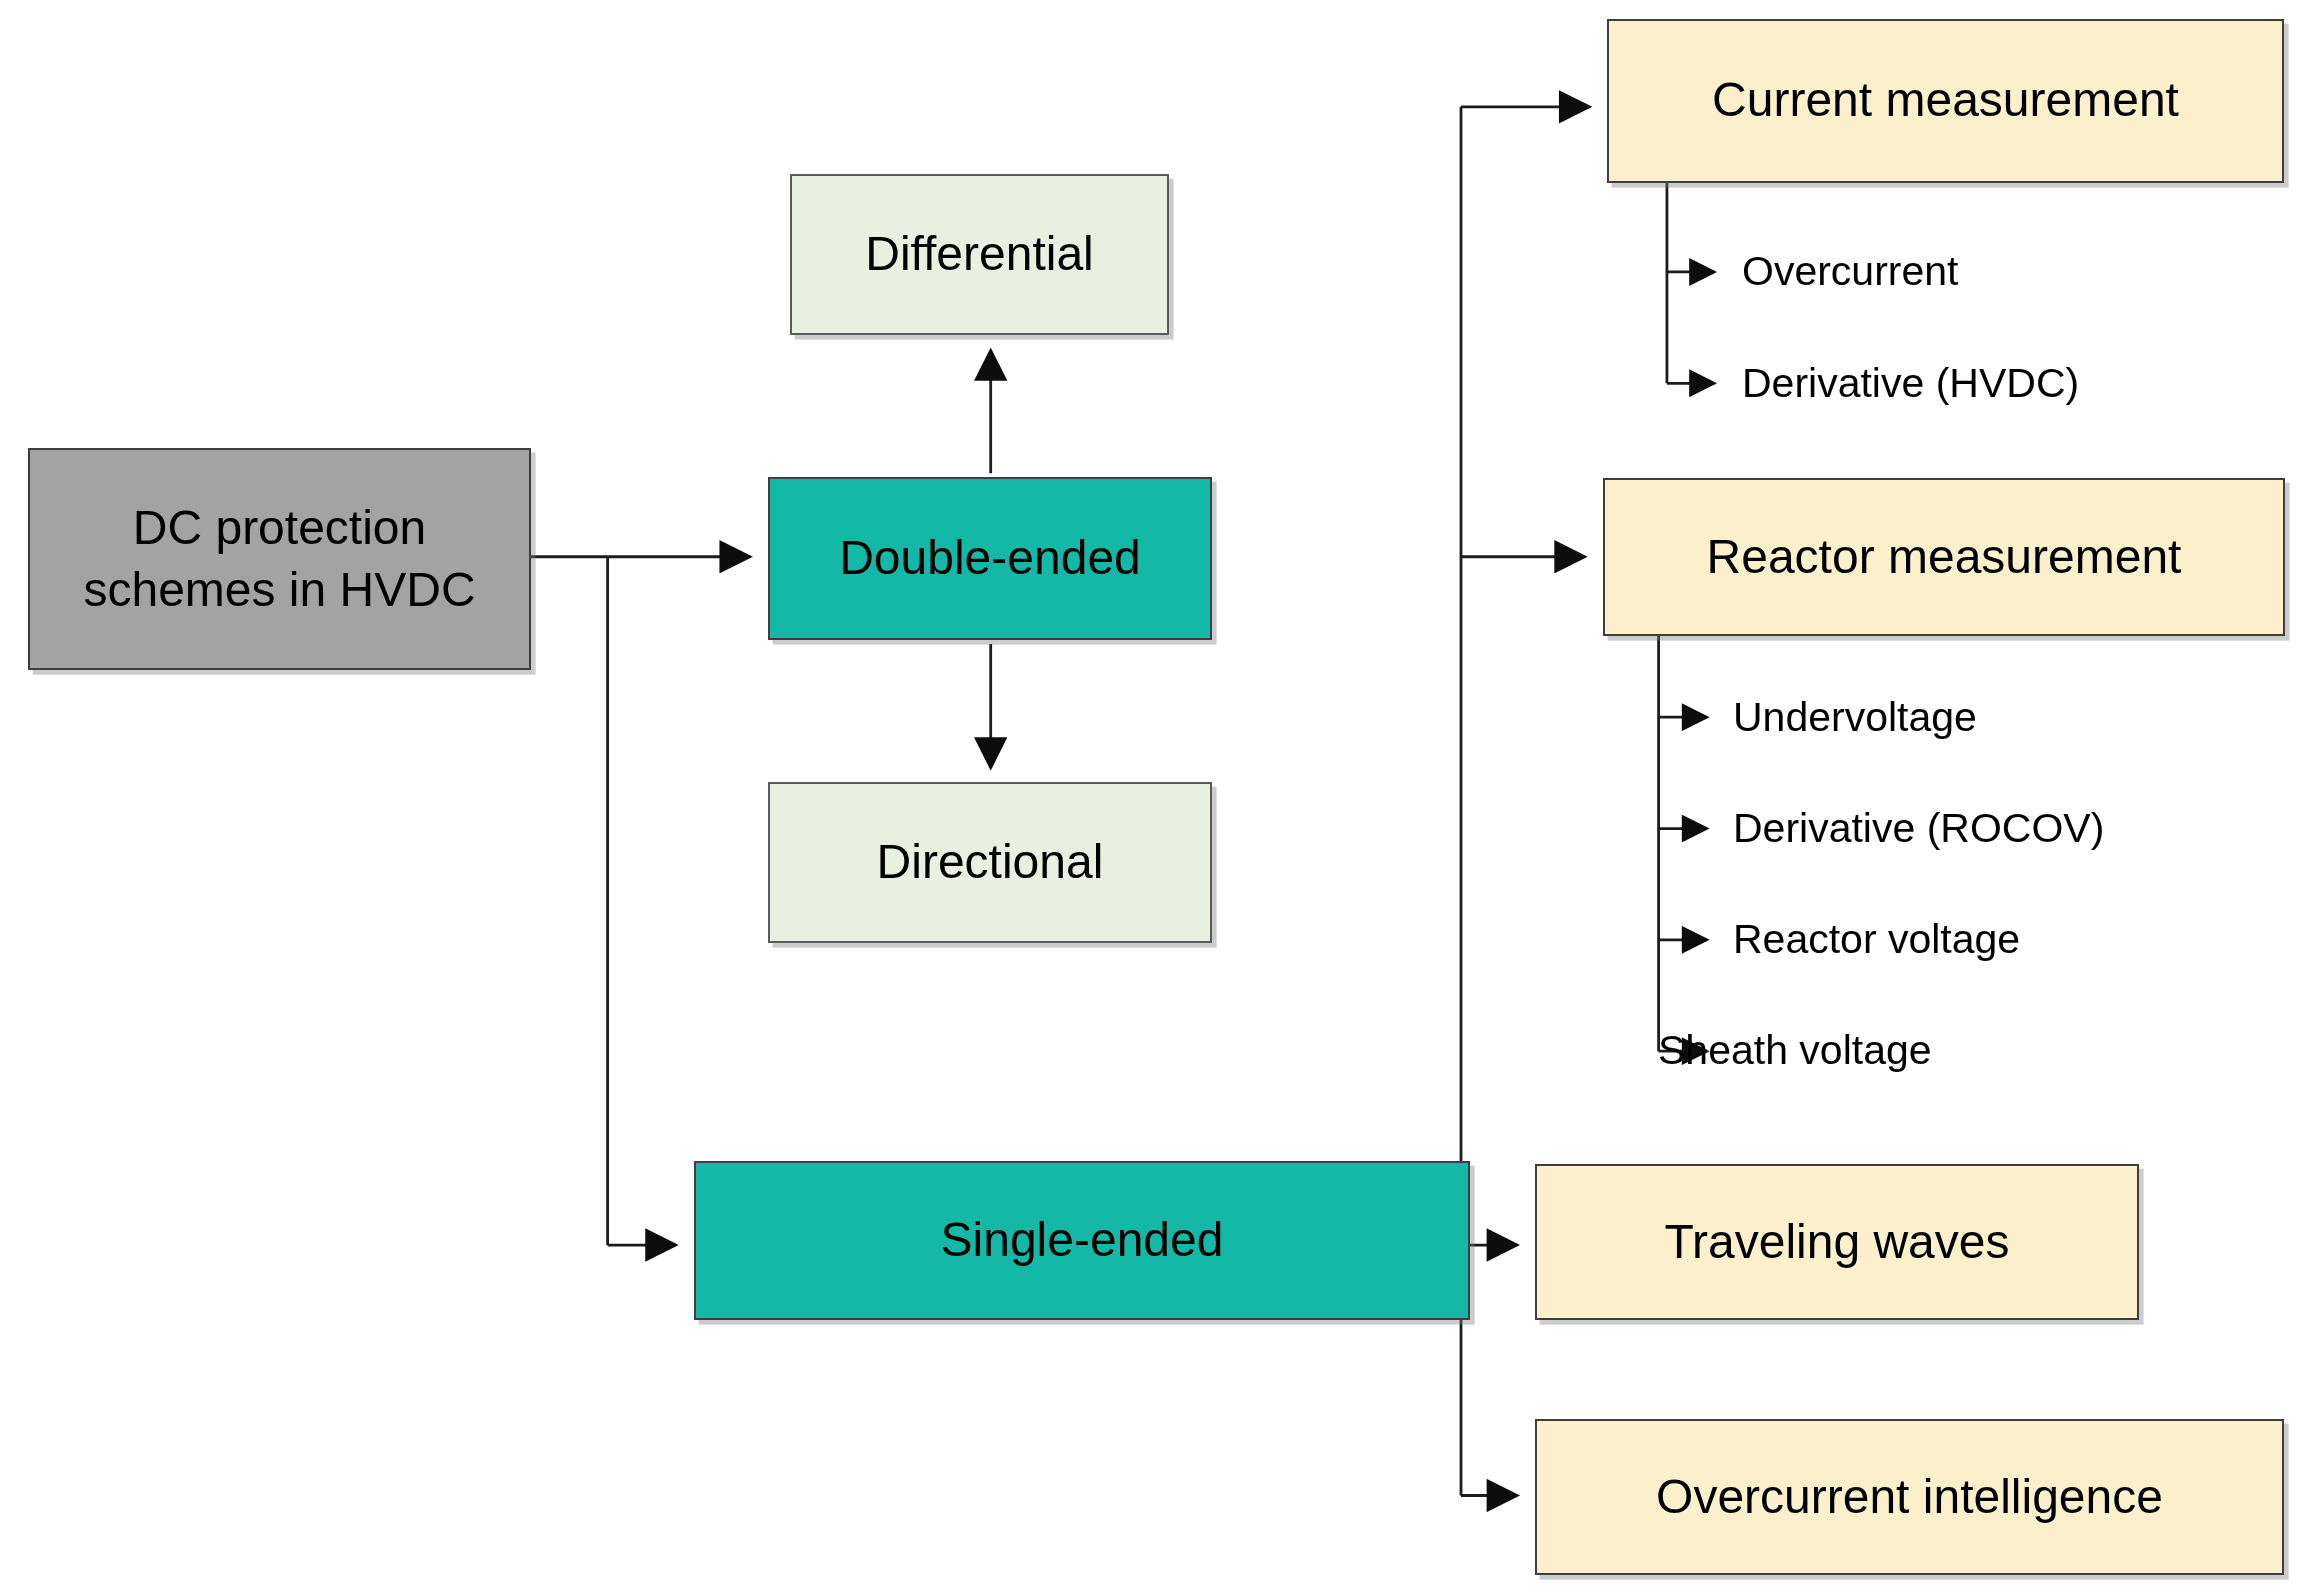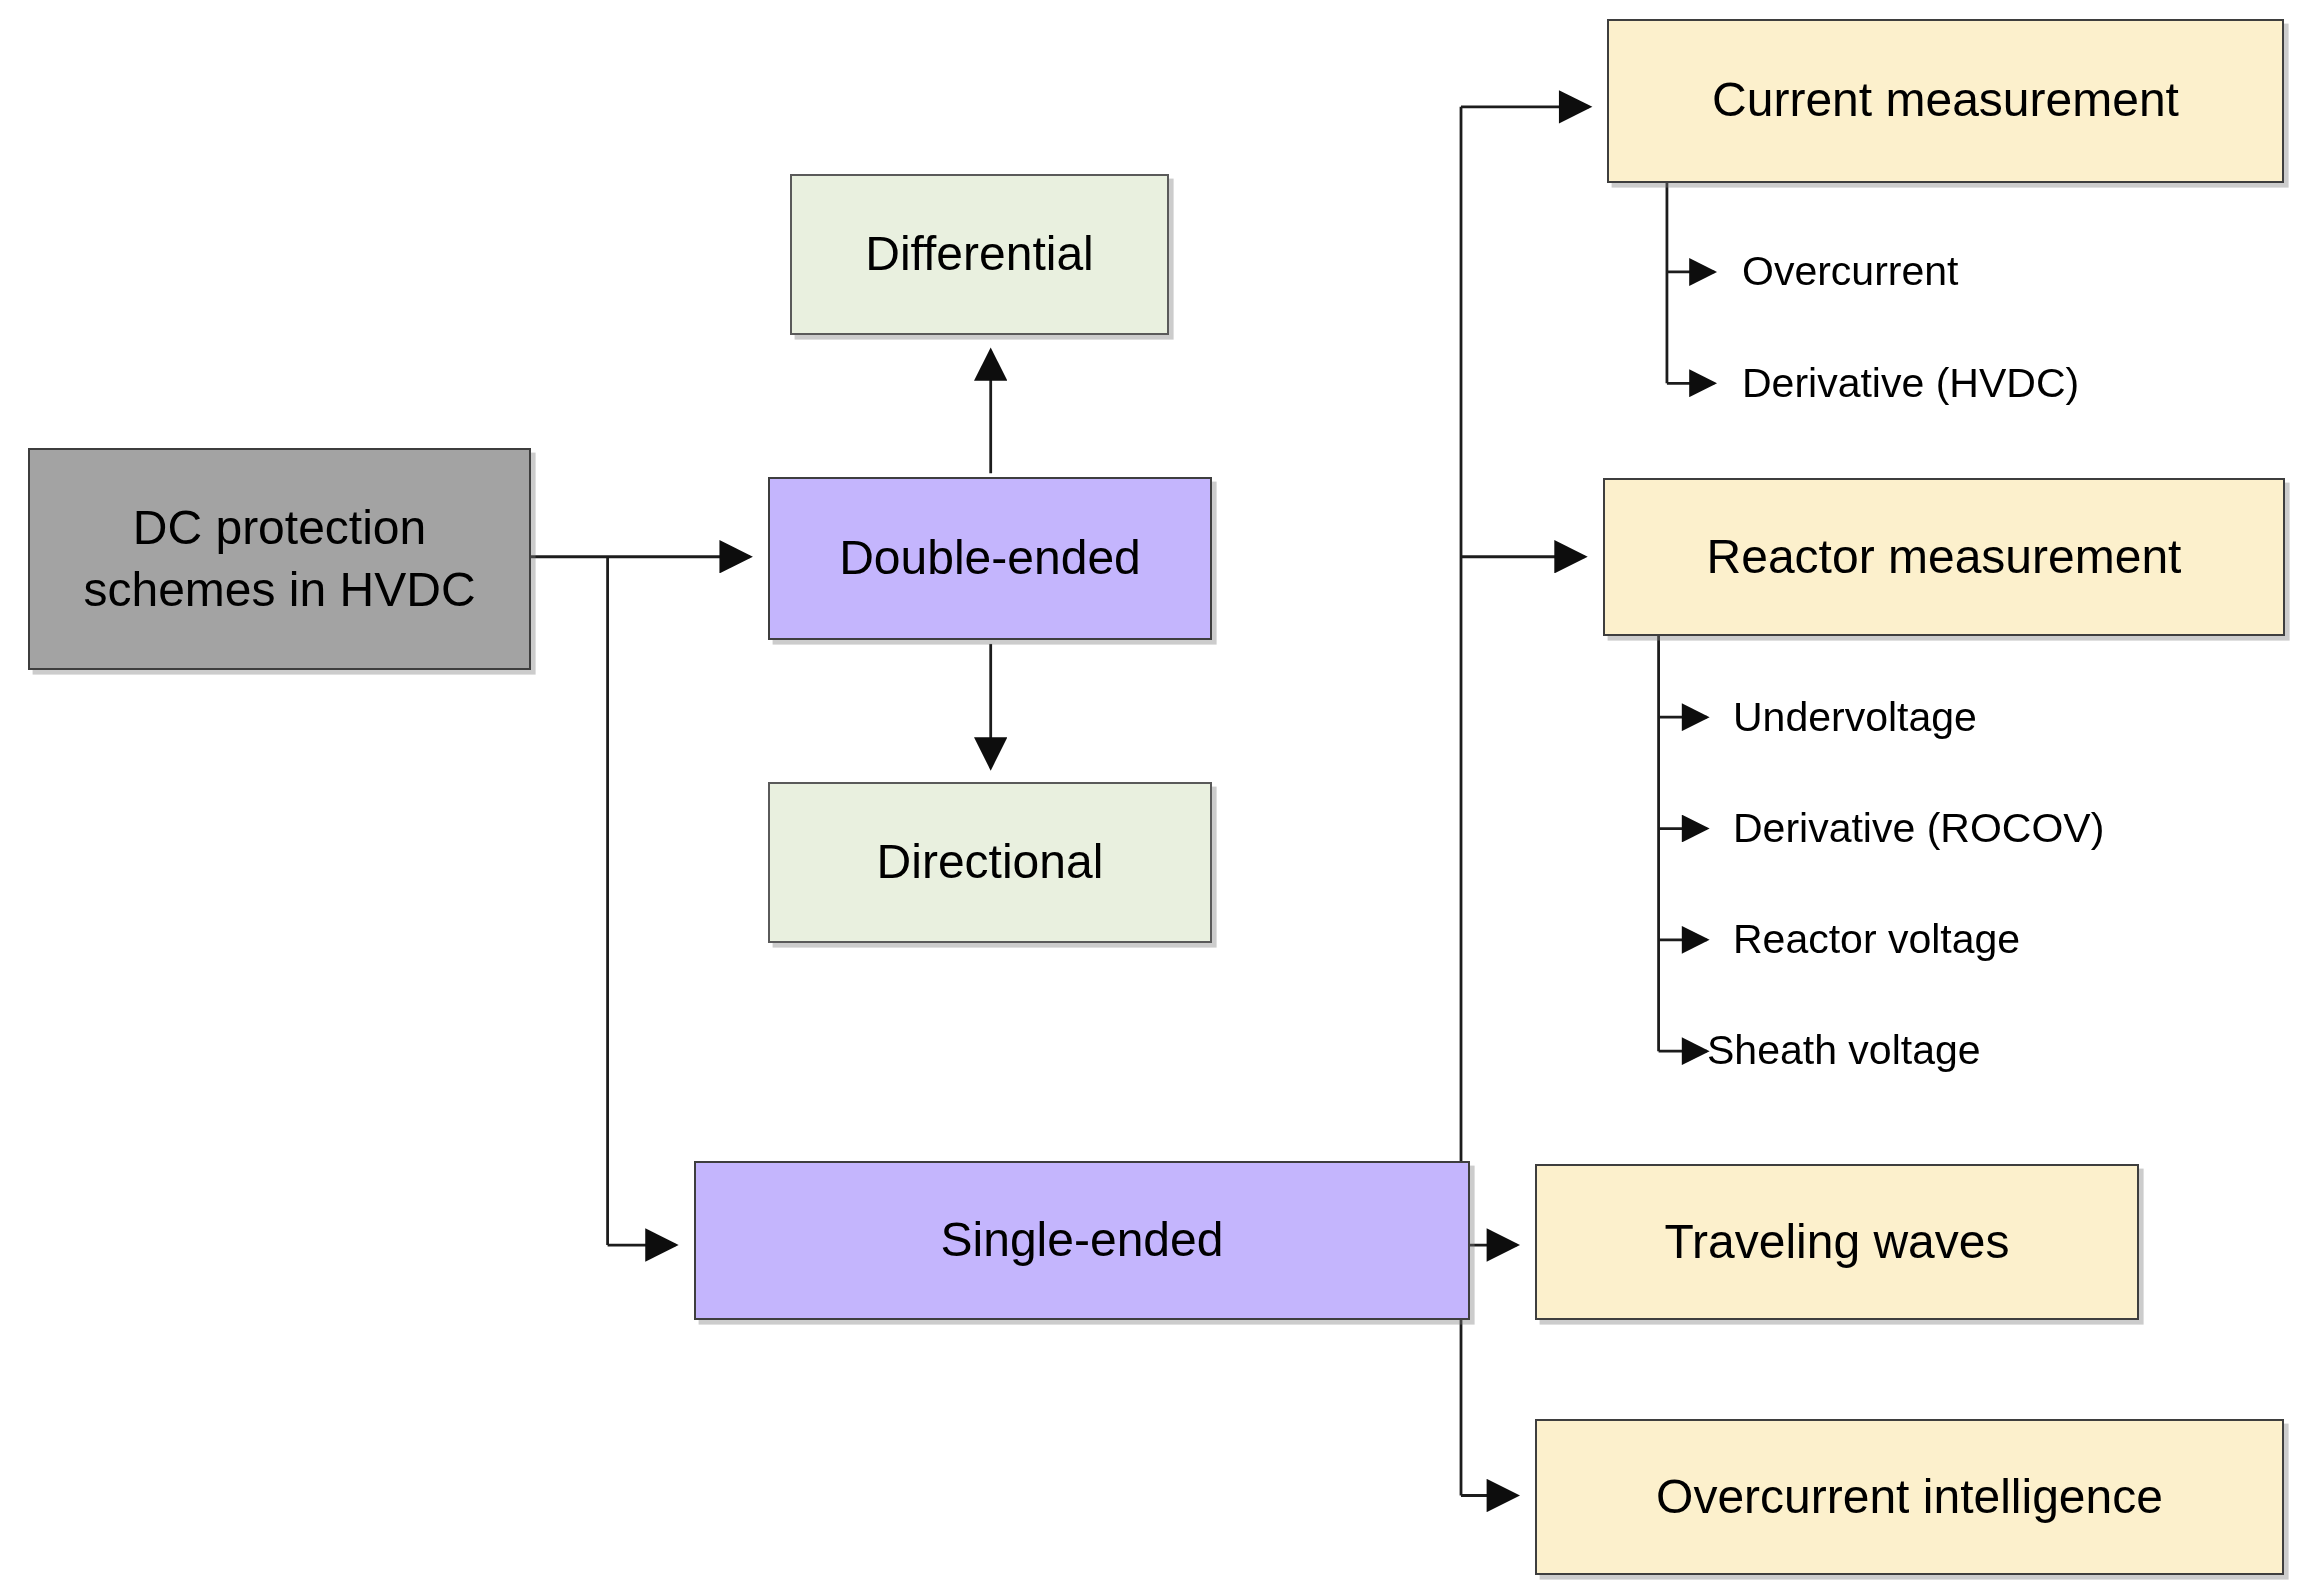--- a/index.html
+++ b/index.html
@@ -17,21 +17,21 @@
     box-sizing:border-box;
     border:2.8px solid #3E3E3E;
     display:flex;align-items:center;justify-content:center;
     text-align:center;
     font-size:48px;
     line-height:1.3;
     box-shadow:4.6px 4.6px 0 rgba(128,128,128,0.40);
     padding:0 15px;
   }
   .fill-root{background:#a3a3a3;}
-  .fill-stage{background:#c4b5fd;}
+  .fill-stage{background:#14b8a6;}
   .fill-type{background:#E9F0DF;border-color:#5A5A5A;}
   .fill-method{background:#FCF0CC;}
   .leaf{
     position:absolute;
     height:65px;line-height:65px;
     font-size:41px;
     white-space:nowrap;
   }
 </style>
 </head>
@@ -95,16 +95,16 @@
   <div class="node fill-method" style="left:1535px;top:1164px;width:604px;height:156px">Traveling waves</div>
 
   <div class="node fill-method" style="left:1535px;top:1419px;width:749px;height:156px">Overcurrent intelligence</div>
 
   <div class="leaf" style="left:1742px;top:239px">Overcurrent</div>
   <div class="leaf" style="left:1742px;top:351px">Derivative (HVDC)</div>
 
   <div class="leaf" style="left:1733px;top:685px">Undervoltage</div>
   <div class="leaf" style="left:1733px;top:796px">Derivative (ROCOV)</div>
   <div class="leaf" style="left:1733px;top:907px">Reactor voltage</div>
-  <div class="leaf" style="left:1707px;top:1018px">Sheath voltage</div>
+  <div class="leaf" style="left:1658px;top:1018px">Sheath voltage</div>
 
 </div>
 
 
 </body></html>

